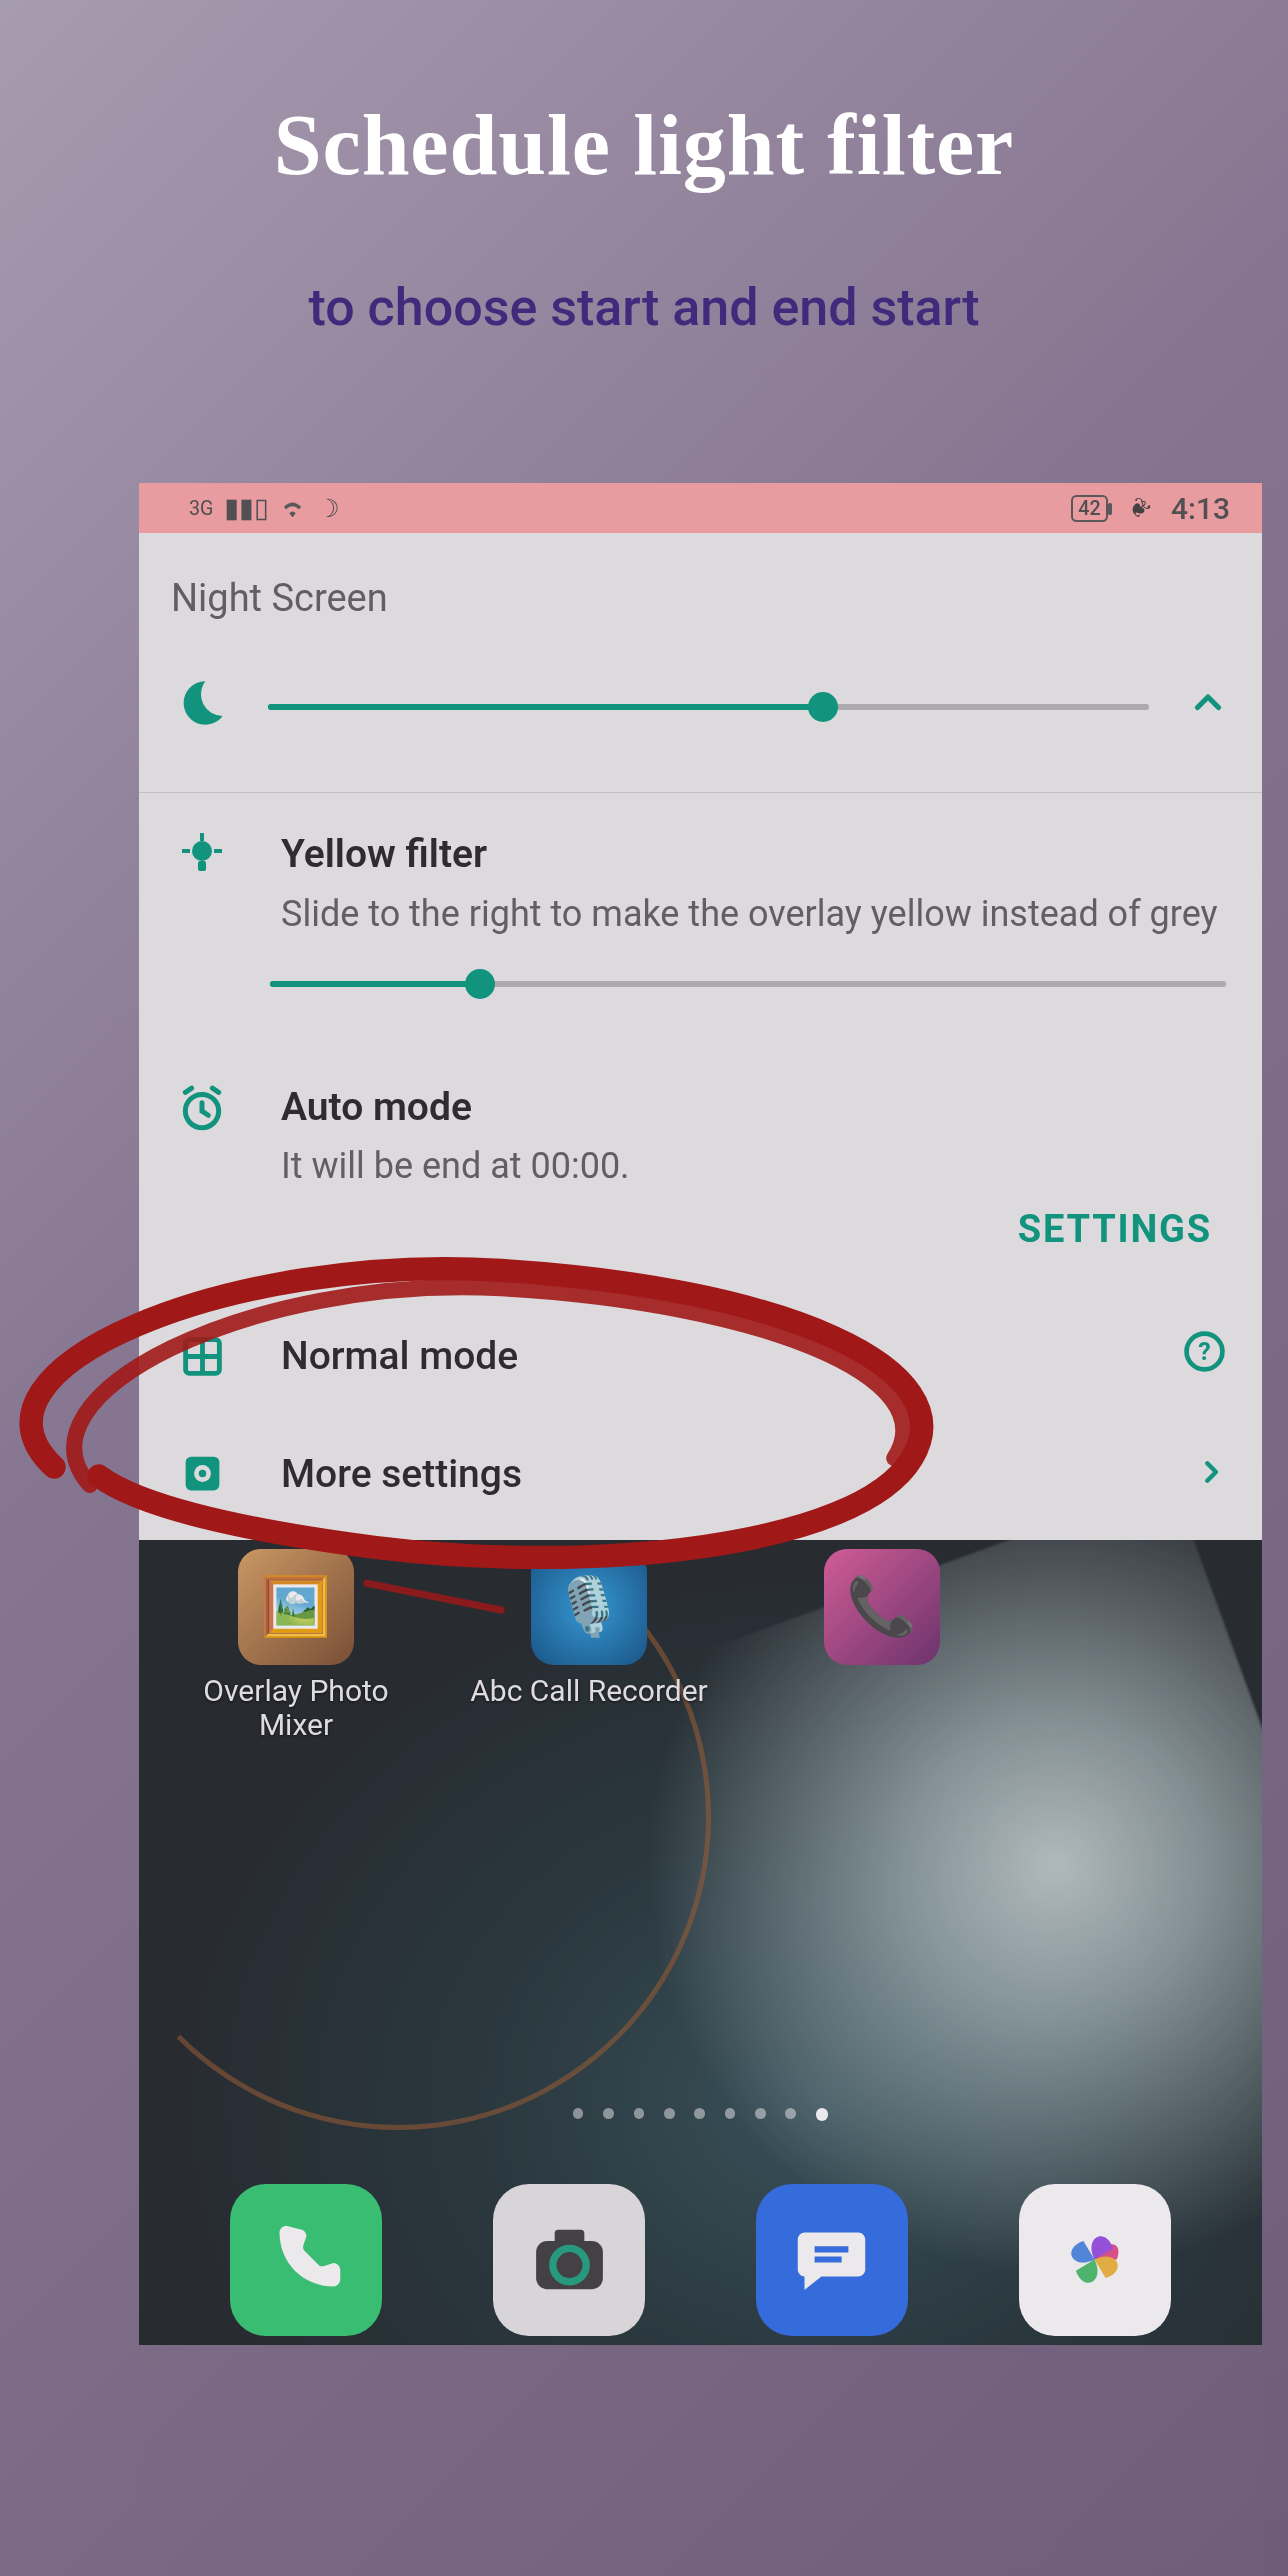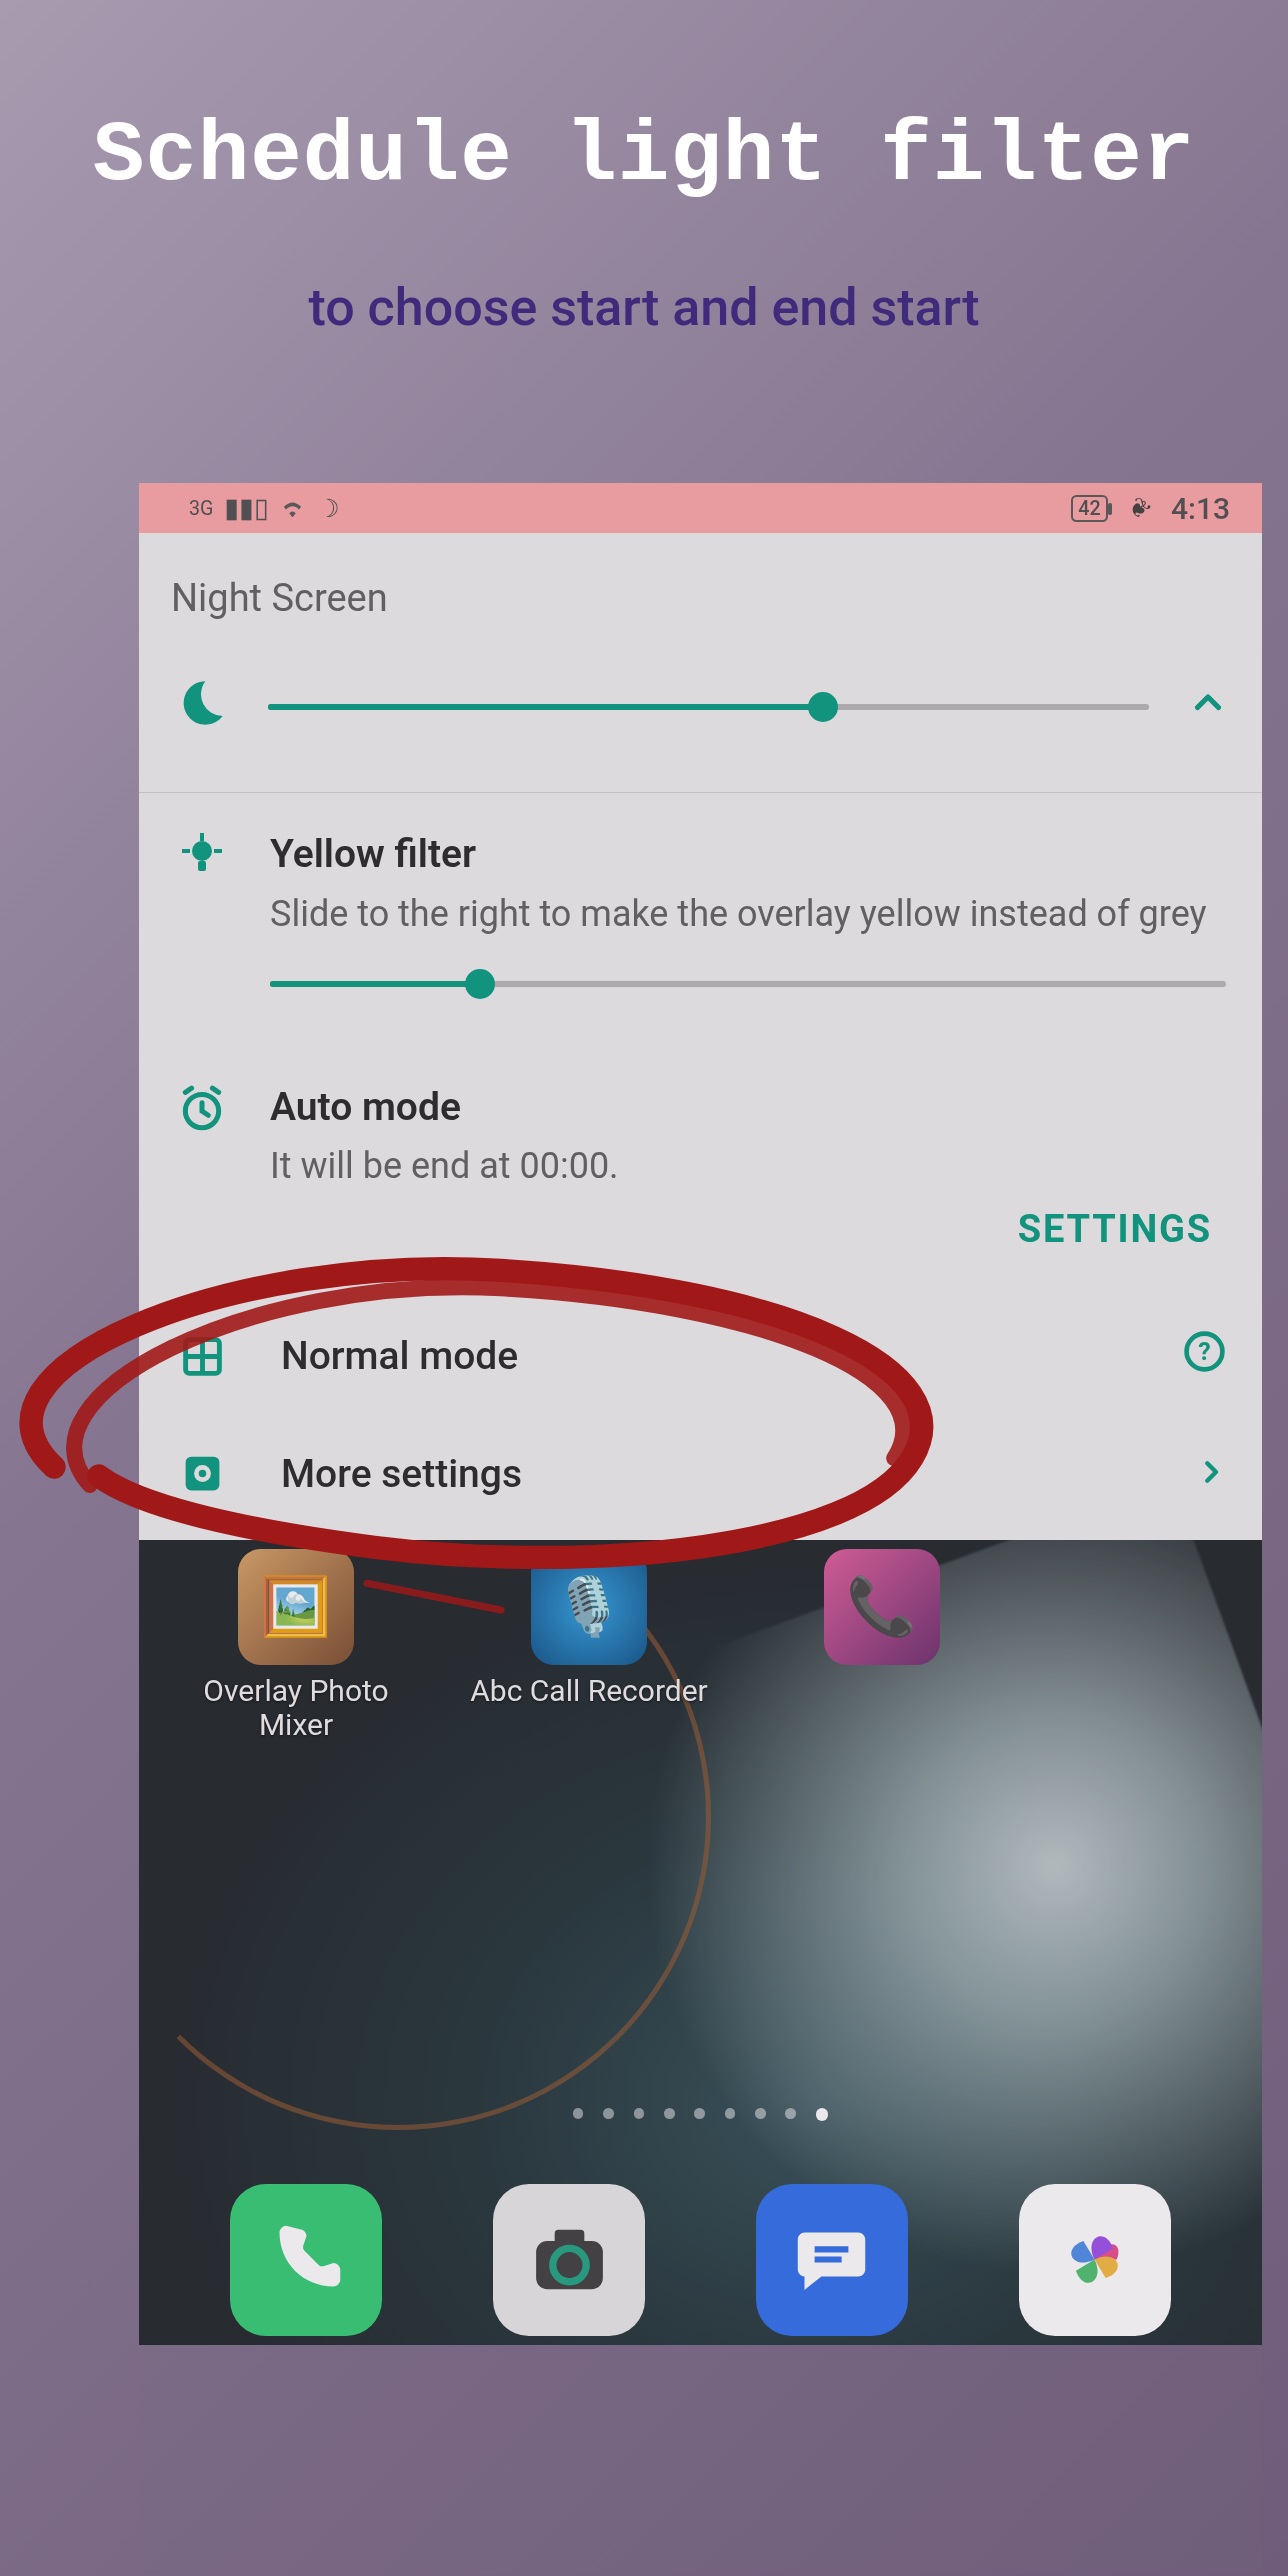--- a/index.html
+++ b/index.html
@@ -5,28 +5,28 @@
   * { box-sizing: border-box; margin: 0; padding: 0; }
   html, body { width: 1288px; height: 2576px; overflow: hidden; }
   body {
     font-family: -apple-system, BlinkMacSystemFont, "Segoe UI", Roboto, Helvetica, Arial, sans-serif;
     background: linear-gradient(135deg, #a79bb0 0%, #867590 40%, #6e5c7a 100%);
     position: relative;
   }
 
   .promo-heading {
     position: absolute;
-    top: 107px;
+    top: 95px;
     left: 0; right: 0;
     text-align: center;
     color: #ffffff;
     font-size: 86px;
     font-weight: 600;
     letter-spacing: 0.9px;
-    font-family: Liberation Mono, monospace;
+    font-family: Liberation Serif, serif;
   }
   .promo-sub {
     position: absolute;
     top: 277px;
     left: 0; right: 0;
     text-align: center;
     color: #3f2a7b;
     font-size: 52px;
     font-weight: 500;
   }
@@ -89,21 +89,21 @@
   .slider{
     flex:1; height:5.4px; background:#b6b6b6; position:relative; border-radius:2.7px;
   }
   .slider .fill{ position:absolute; left:0; top:0; bottom:0; background:#009a7e; border-radius:2.7px;}
   .slider .thumb{ position:absolute; top:50%; transform:translate(-50%,-50%); width:30px;height:30px;border-radius:50%;background:#009a7e;}
   .chev-up{ color:#009a7e; font-size:41px; font-weight:bold; }
 
   .divider{ height:1.8px; background:#cfcfcf; }
 
   .item{
-    display:flex; align-items:flex-start; gap:41px;
+    display:flex; align-items:flex-start; gap:52px;
     padding: 38px 36px 16px 36px;
   }
   .item .icon{ width:54px; display:flex; justify-content:center; color:#009a7e; flex-shrink:0;}
   .item .texts{ flex:1; }
   .item .title{ color:#222; font-size:39px; font-weight:600; margin-bottom:12.5px;}
   .item .desc{ color:#5d5d5d; font-size:36px; line-height:1.35;}
 
   .yellow-slider{ margin:27px 36px 43px 131px; height:5.4px; background:#b6b6b6; position:relative; border-radius:2.7px;}
   .yellow-slider .fill{position:absolute;left:0;top:0;bottom:0;background:#009a7e;border-radius:2.7px;}
   .yellow-slider .thumb{ position:absolute; top:50%; transform:translate(-50%,-50%); width:30px;height:30px;border-radius:50%;background:#009a7e;}

